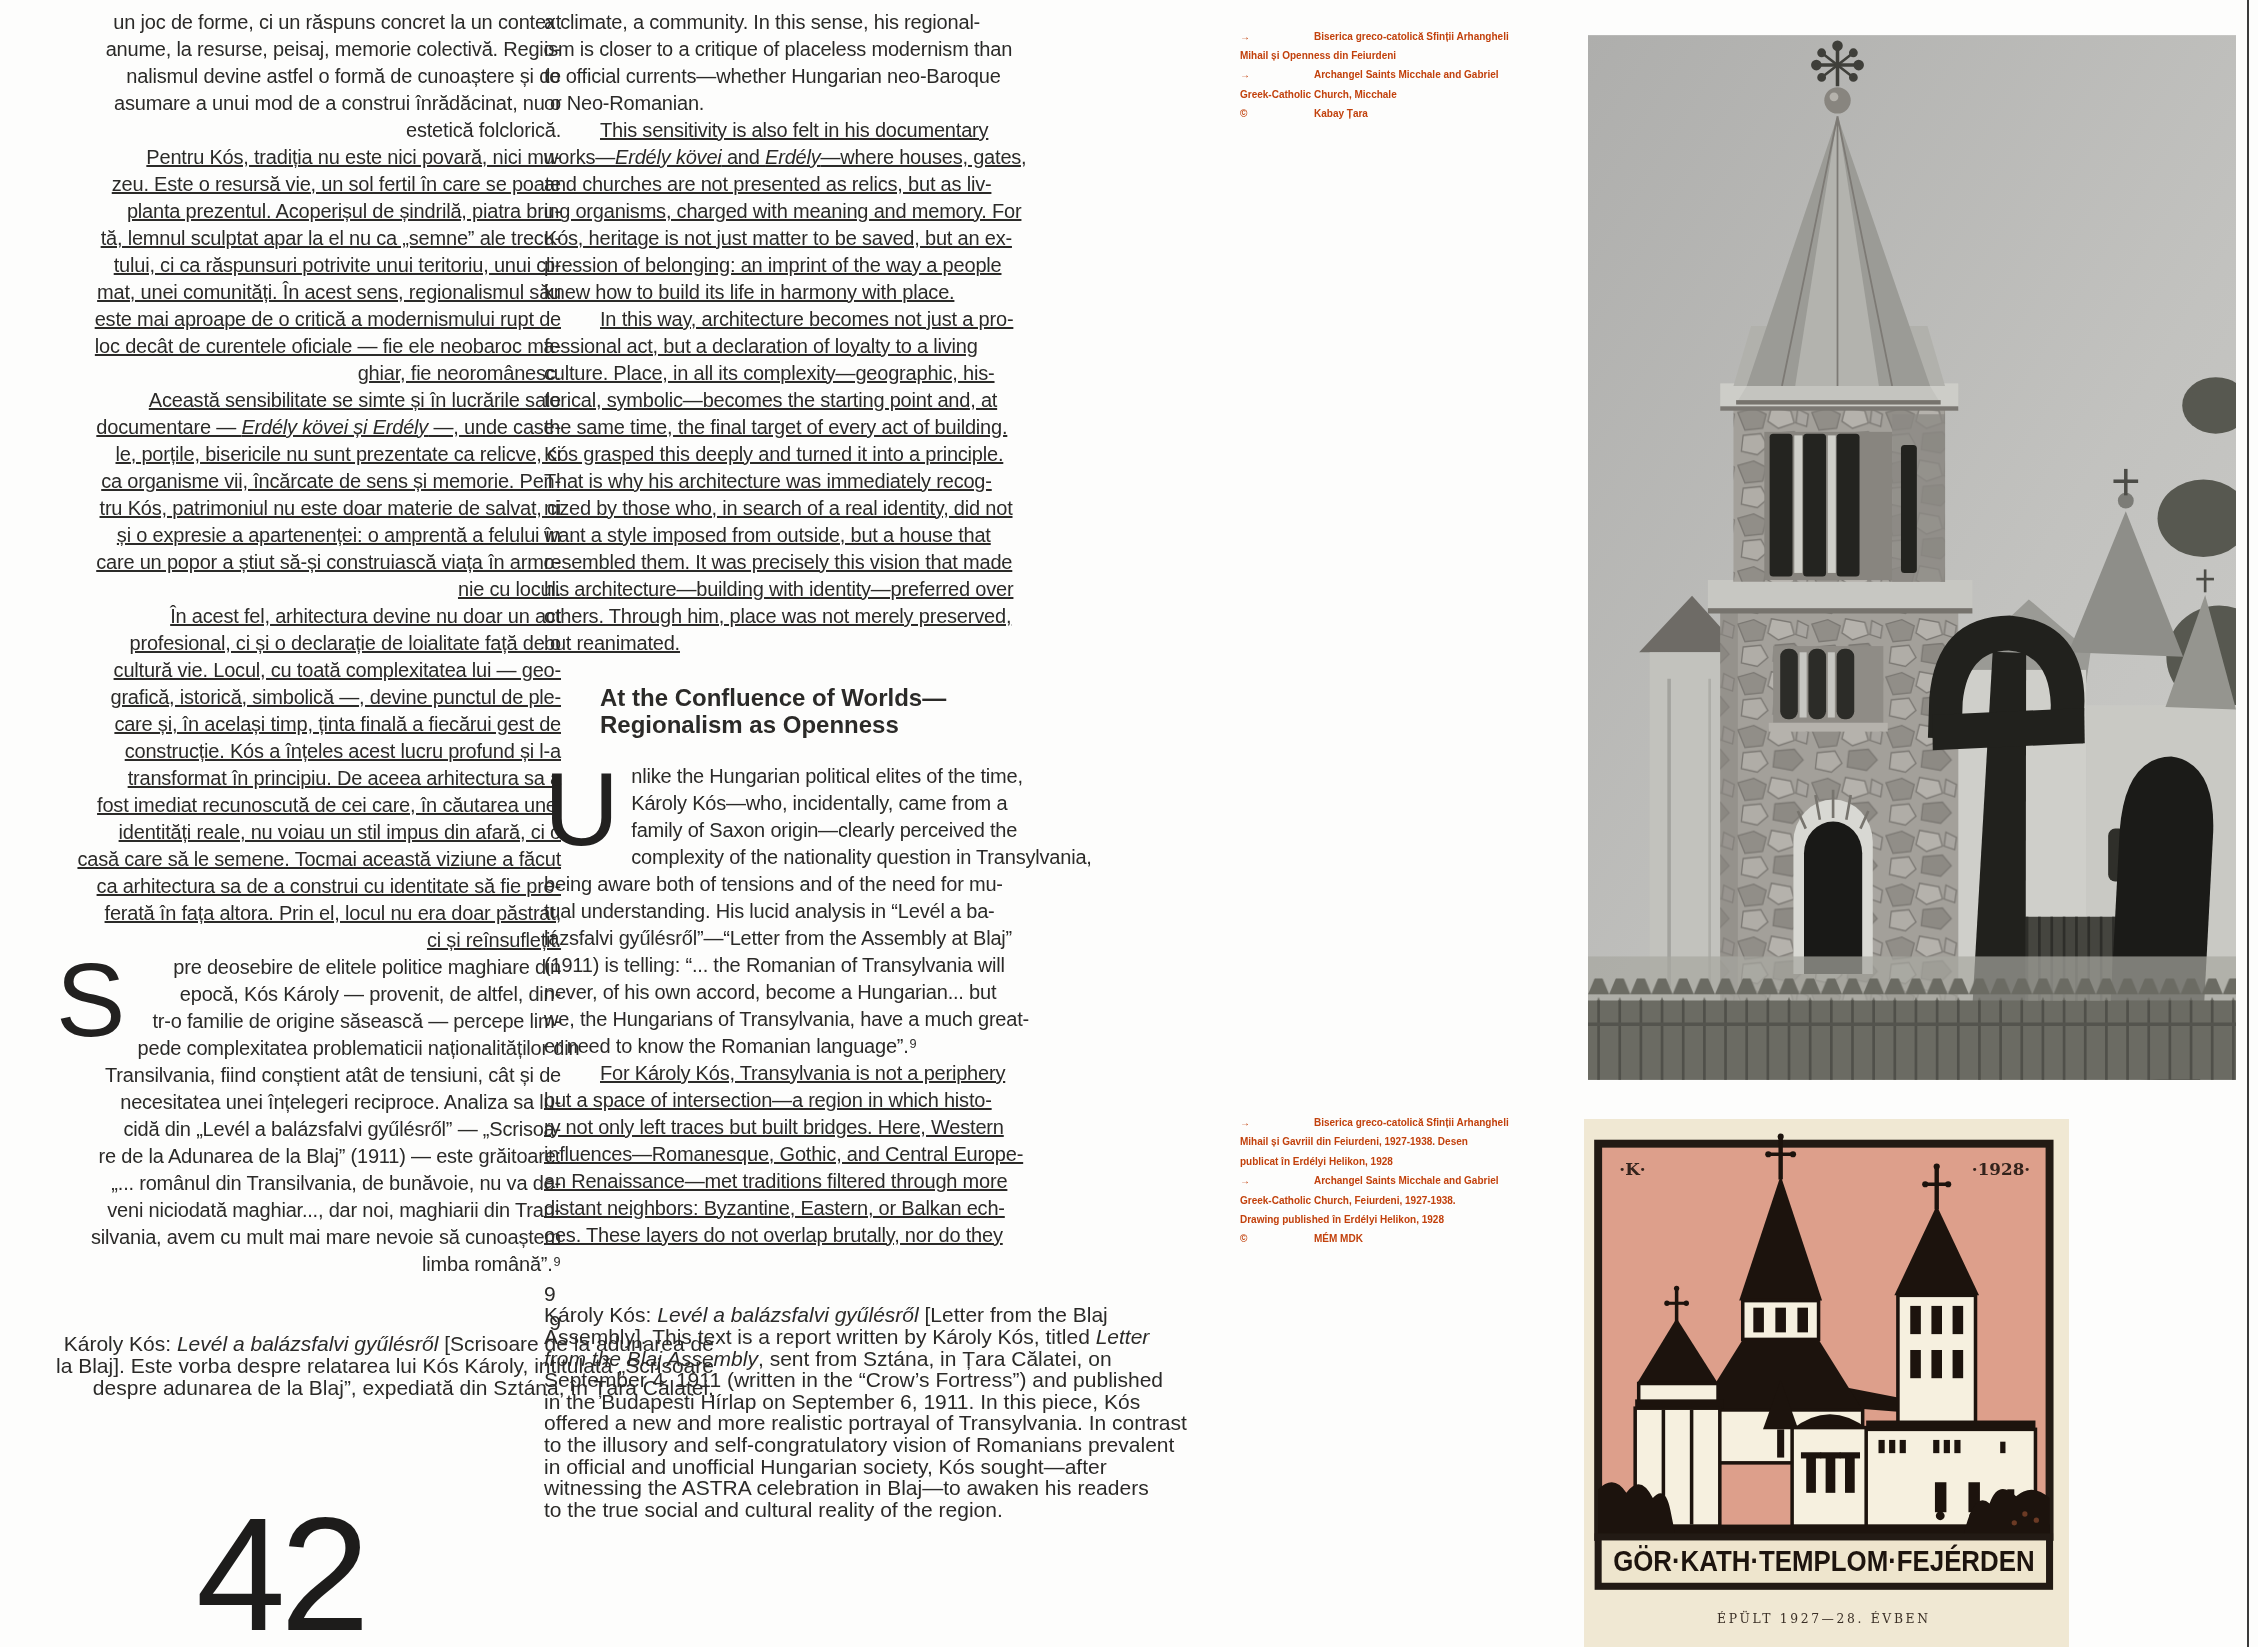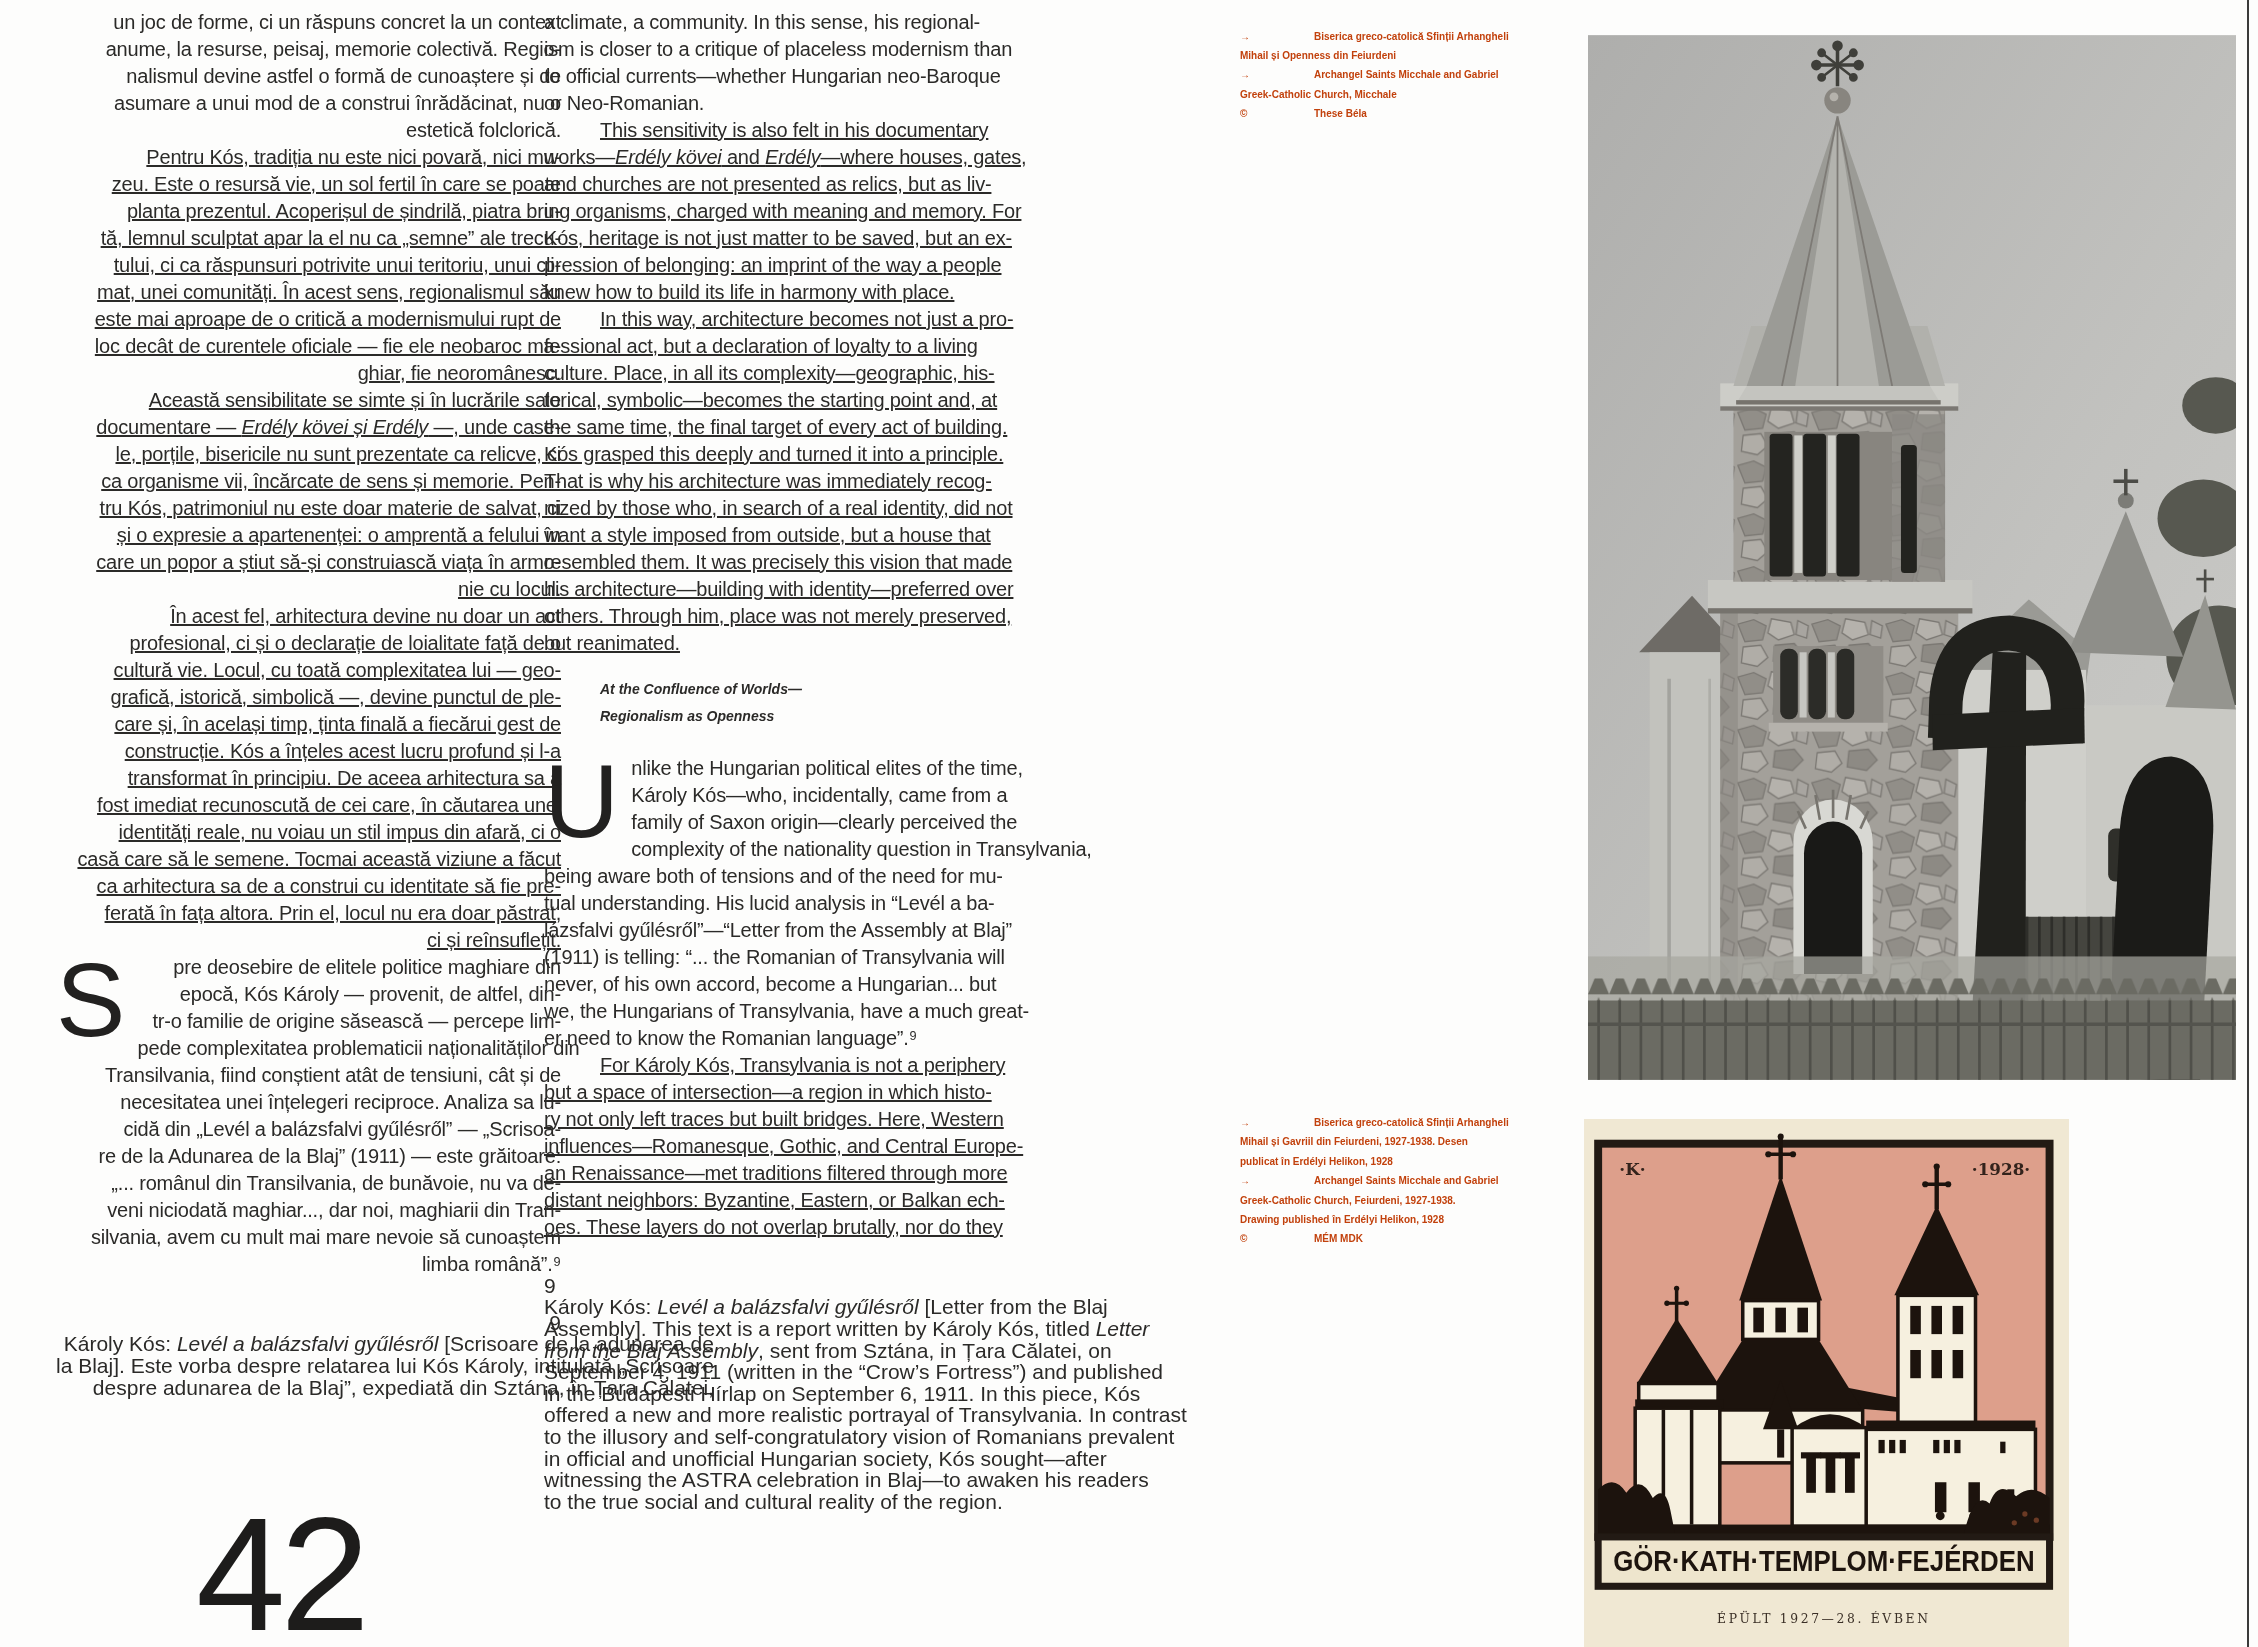--- a/index.html
+++ b/index.html
@@ -7,21 +7,21 @@
     width:2258px;height:1648px;position:relative;overflow:hidden;
     background:#fdfdfc;color:#2b2a28;
     font-family:"Liberation Sans", sans-serif;
   }
   .page{position:absolute;inset:0;}
   .col{position:absolute;top:8.8px;width:505px;}
   .col-1{left:56px;text-align:right;}
   .col-2{left:544px;}
   .para{font-size:20px;line-height:27px;white-space:nowrap;letter-spacing:-0.2px;}
   .para.indent{text-indent:56px;text-decoration:underline;}
-  .subhead{font-size:14px;line-height:27px;font-weight:700;margin:19px 0 25px 56px;white-space:nowrap;font-style:italic;}
+  .subhead{font-size:24px;line-height:27px;font-weight:700;margin:27px 0 25px 56px;white-space:nowrap;}
   .dropcap{float:left;font-size:104px;line-height:0.76;padding:7px 12.4px 0 0;color:#222120;}
   .footnote{margin-top:34px;font-size:21px;line-height:21.6px;}
   .fn-marker{display:inline-block;width:56px;vertical-align:top;}
   .fn-text{display:inline-block;white-space:nowrap;vertical-align:top;}
   .page-number{position:absolute;left:196px;top:1494px;font-size:161px;font-weight:200;
     letter-spacing:-5.3px;color:#1d1c1b;line-height:1;}
   .caption{position:absolute;width:362px;font-size:10px;line-height:19.4px;font-weight:700;color:#c2410c;}
   .caption-photo{left:1240px;top:26.5px;}
   .caption-drawing{left:1240px;top:1113px;}
   .cap-first{white-space:nowrap;}
@@ -71,21 +71,21 @@
   <div class="caption caption-photo">
     <div class="cap-item">
       <div class="cap-first"><span class="cap-marker">→</span><span>Biserica greco-catolică Sfinții Arhangheli</span></div>
       <div class="cap-rest">Mihail și Openness din Feiurdeni</div>
     </div>
     <div class="cap-item">
       <div class="cap-first"><span class="cap-marker">→</span><span>Archangel Saints Micchale and Gabriel</span></div>
       <div class="cap-rest">Greek-Catholic Church, Micchale</div>
     </div>
     <div class="cap-item">
-      <div class="cap-first"><span class="cap-marker">©</span><span>These Béla</span></div>
+      <div class="cap-first"><span class="cap-marker">©</span><span>Kabay Țara</span></div>
 
     </div>
   </div>
 
   <figure class="photo">
     <svg viewBox="0 0 735 1185" width="648" height="1045">
       <defs>
         <linearGradient id="sky" x1="0" y1="0" x2="1" y2="1">
           <stop offset="0" stop-color="#aeaeac"></stop>
             <stop offset="0.6" stop-color="#c2c2bf"></stop>

